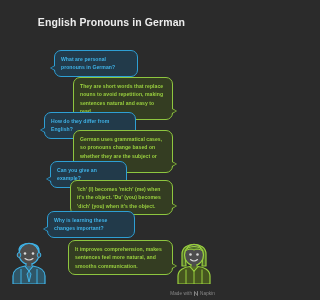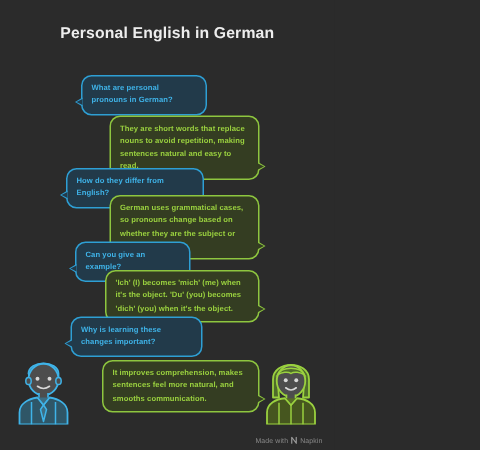--- a/index.html
+++ b/index.html
@@ -145,21 +145,21 @@
     height: 5px;
     position: relative;
     top: 0.2px;
   }
 </style>
 </head>
 <body>
 
 <div id="canvas">
 
-  <div class="title">Personal English in German</div>
+  <div class="title">English Pronouns in German</div>
 
   <div class="bubble q" id="b1">
     <span class="txt">What are personal pronouns in German?</span>
   </div>
 
   <div class="bubble a" id="b2">
     <span class="txt">They are short words that replace nouns to avoid repetition, making sentences natural and easy to read.</span>
   </div>
 
   <div class="bubble q" id="b3">

